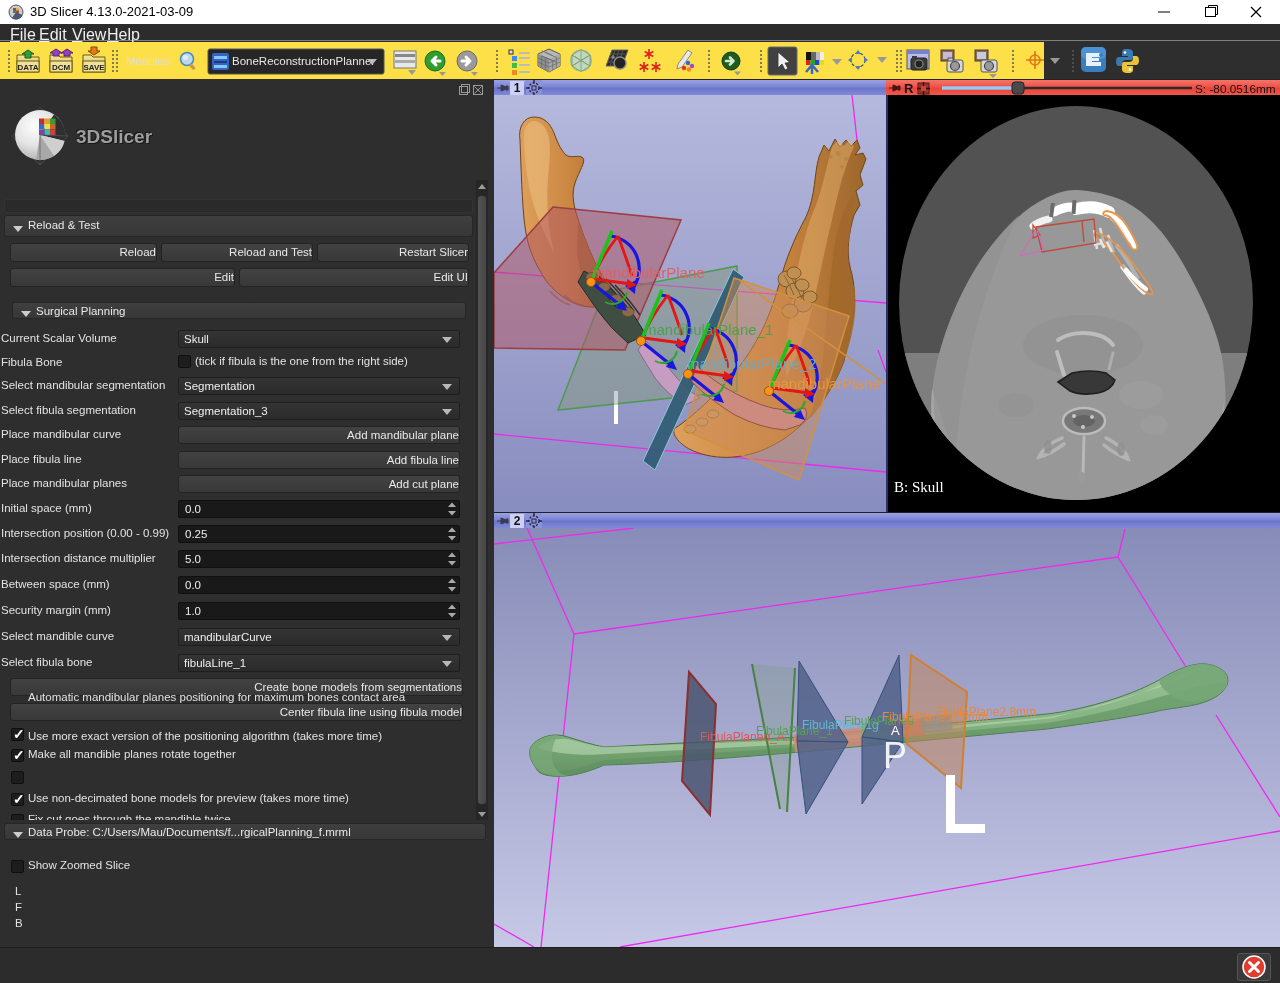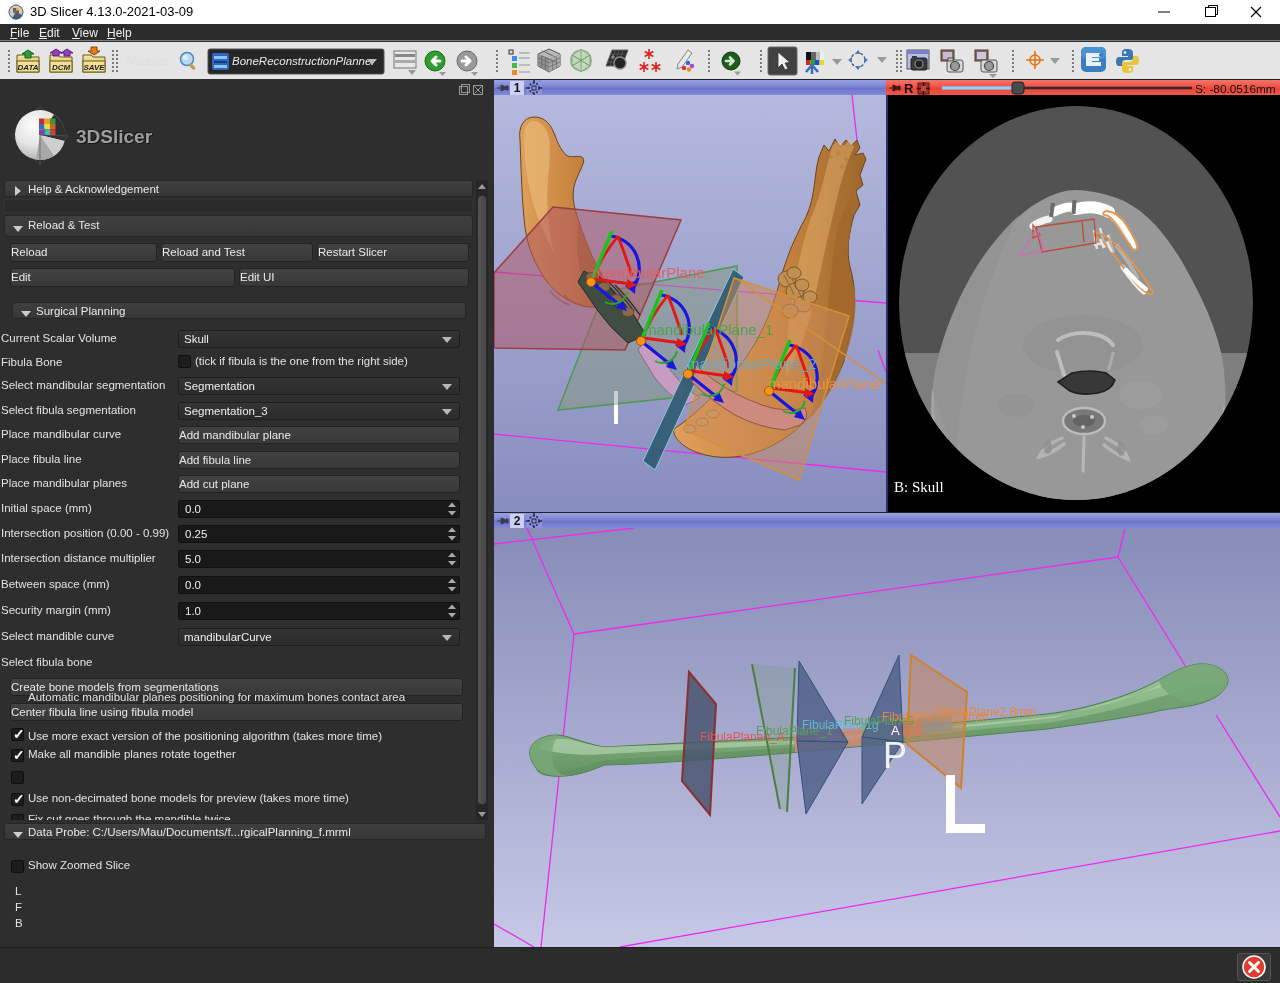--- a/index.html
+++ b/index.html
@@ -2,40 +2,40 @@
 <html><head>
 <meta charset="utf-8">
 <style>
 * { margin:0; padding:0; box-sizing:border-box; }
 html,body { width:1280px; height:983px; overflow:hidden; background:#2e2e2e;
   font-family:"Liberation Sans", sans-serif; }
 .abs { position:absolute; }
 #titlebar { position:absolute; left:0; top:0; width:1280px; height:24px; background:#ffffff;text-align:right; }
 #titlebar .title { position:absolute; left:30px; top:4px; font-size:13px; color:#000; }
 #menubar { position:absolute; left:0; top:24px; width:1280px; height:17px; background:#2c2c2c; border-bottom:1px solid #7e7e7e; }
-.menuitem { position:absolute; top:2px; font-size:12px; color:#eeeeee; }
+.menuitem { position:absolute; top:2px; font-size:16px; color:#eeeeee; }
 .menuitem span { text-decoration:underline; }
-#toolbar { position:absolute; left:0; top:42px; width:1280px; height:37px; background:#e5e5e5;font-style:italic; }
+#toolbar { position:absolute; left:0; top:42px; width:1044px; height:37px; background:#fde047; }
 #panel { position:absolute; left:0; top:79px; width:494px; height:868px; background:#2e2e2e; }
 #view1 { position:absolute; left:494px; top:79px; width:392px; height:433px; }
 #viewR { position:absolute; left:886px; top:79px; width:394px; height:433px; }
 #view2 { position:absolute; left:494px; top:512px; width:786px; height:435px; }
 #statusbar { position:absolute; left:0; top:947px; width:1280px; height:36px; background:#2c2c2c; border-top:1px solid #1e1e1e; }
 .vhdr { position:absolute; left:0; top:0; right:0; height:16px;
   background:linear-gradient(#9aa2e6 0%, #7b84d2 45%, #6b74c8 55%, #8089d8 100%); border-top:1px solid #222; }
 .vhdr-red { background:linear-gradient(#f4756a 0%, #ef5347 45%, #e8453a 55%, #ee584c 100%); }
 .badge { position:absolute; left:16px; top:1px; width:14px; height:15px; background:#ccd0f4; color:#111;
   font-size:12px; font-weight:bold; text-align:center; line-height:15px; }
 .collapse-hdr { position:absolute; left:4px; width:469px; height:17px;
   background:linear-gradient(#3f3f3f, #373737); border:1px solid #262626; border-radius:3px;
   color:#e8e8e8; font-size:11.5px; }
 .collapse-hdr .tri { position:absolute; left:8px; top:5px; }
 .collapse-hdr .txt { position:absolute; left:23px; top:2px; }
 .btn { position:absolute; background:linear-gradient(#424242, #383838); border:1px solid #232323;
-  border-radius:3px; color:#e8e8e8; font-size:11.5px; text-align:left; height:19px; line-height:17px; }
+  border-radius:3px; color:#e8e8e8; font-size:11.5px; text-align:right; height:19px; line-height:17px; }
 .flabel { position:absolute; width:207px; text-align:left; color:#e2e2e2; font-size:11.5px; height:17px; line-height:17px; left:1px; white-space:nowrap; }
 .combo { position:absolute; left:178px; width:282px; height:18px; background:linear-gradient(#343434,#2b2b2b);
   border:1px solid #1e1e1e; border-radius:2px; color:#eeeeee; font-size:11.5px; line-height:16px; padding-left:5px; }
 .combo:after { content:""; position:absolute; right:7px; top:6px; width:0; height:0;
   border-left:5px solid transparent; border-right:5px solid transparent; border-top:6px solid #b8b8b8; }
 .spin { position:absolute; left:178px; width:282px; height:18px; background:#191919;
   border:1px solid #101010; border-radius:2px; color:#eeeeee; font-size:11.5px; line-height:16px; padding-left:6px; }
 .spin .arrows { position:absolute; right:1px; top:0px; width:12px; height:16px; }
 .cb { position:absolute; width:13px; height:13px; background:#1d1d1d; border:1px solid #0f0f0f; border-radius:2px; }
 .cb.checked:after { content:"\2713"; position:absolute; left:1px; top:-3px; color:#ffffff; font-size:14px; font-weight:bold; }
@@ -316,26 +316,20 @@
         <rect x="5.5" y="5.5" width="5.5" height="5.5" fill="#e8e040"></rect>
         <rect x="11" y="5.5" width="5.5" height="5.5" fill="#c86629"></rect>
       <rect x="0" y="11" width="5.5" height="5.5" fill="#8040b0"></rect>
         <rect x="5.5" y="11" width="5.5" height="5.5" fill="#40b8b8"></rect>
         <rect x="11" y="11" width="5.5" height="5.5" fill="#c84040"></rect>
     </g>
     <path d="M28,30 L28,60 M28,30 L56,31" stroke="#5a5a5a" stroke-width="0.7" fill="none"></path>
   </svg>
   <div class="abs" style="left:76px;top:47px;font-size:19px;font-weight:bold;color:#9e9e9e;text-shadow:1px 1px 0 #181818, -1px -1px 0 #181818">3DSlicer</div>
 
-  <div class="collapse-hdr" style="top:101px">
-    <svg class="tri" width="10" height="10">
-        <path d="M2,0 L8,5 L2,10 Z" fill="#cccccc"></path>
-      </svg>
-    <div class="txt">Help &amp; Acknowledgement</div>
-  </div>
   <div class="abs" style="left:4px;top:120px;width:469px;height:14px;background:#2a2a2a;border:1px solid #333;border-radius:2px"></div>
   <div class="collapse-hdr" style="top:136px;height:22px">
     <svg class="tri" width="10" height="10" style="top:8px">
         <path d="M0,2 L10,2 L5,8 Z" fill="#cccccc"></path>
       </svg>
     <div class="txt" style="top:3px">Reload &amp; Test</div>
   </div>
   <div class="btn" style="left:10px;top:164px;width:147px">Reload</div>
   <div class="btn" style="left:161px;top:164px;width:152px">Reload and Test</div>
   <div class="btn" style="left:317px;top:164px;width:152px">Restart Slicer</div>
@@ -386,20 +380,21 @@
       </svg></div>
   <div class="flabel" style="top:523px">Security margin (mm)</div>
   <div class="spin" style="top:523px">1.0<svg class="arrows" width="12" height="16">
         <path d="M2,6 L6,1.5 L10,6 Z" fill="#aaa"></path>
         <path d="M2,10 L6,14.5 L10,10 Z" fill="#aaa"></path>
       </svg></div>
 
   <div class="flabel" style="top:549px">Select mandible curve</div>
   <div class="combo" style="top:549px">mandibularCurve</div>
   <div class="flabel" style="top:575px">Select fibula bone</div>
+  <div class="combo" style="top:575px">fibulaLine_1</div>
 
   <div class="btn" style="left:10px;top:624px;width:453px;height:18px">Center fibula line using fibula model</div>
   <div class="btn" style="left:10px;top:599px;width:453px;height:18px">Create bone models from segmentations</div>
 
   <div class="cb checked" style="left:11px;top:649px"></div>
   <div class="cbl" style="left:28px;top:612px">Automatic mandibular planes positioning for maximum bones contact area</div>
   <div class="cb checked" style="left:11px;top:670px"></div>
   <div class="cbl" style="left:28px;top:669px">Make all mandible planes rotate together</div>
   <div class="cb" style="left:11px;top:692px"></div>
   <div class="cbl" style="left:28px;top:651px">Use more exact version of the positioning algorithm (takes more time)</div>

